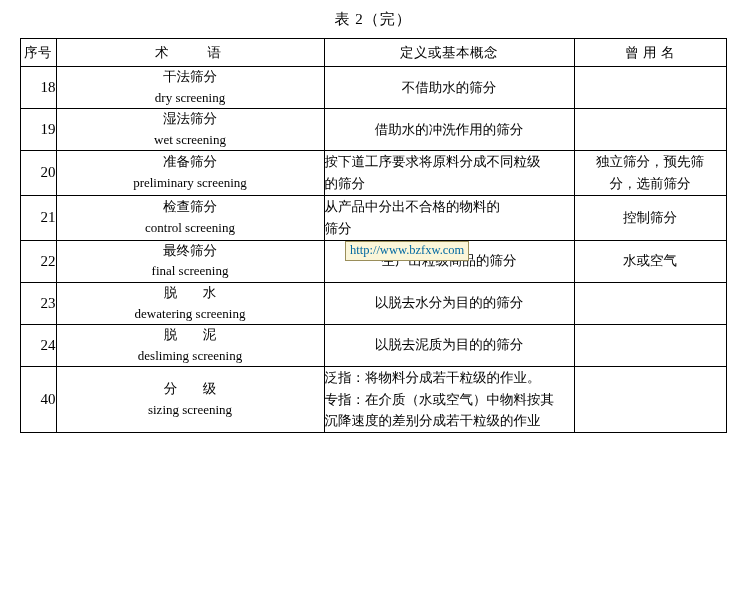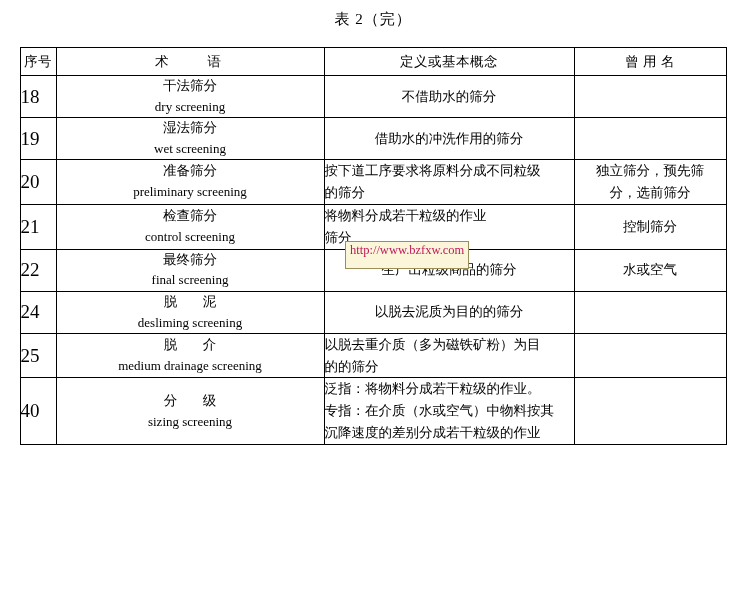--- a/index.html
+++ b/index.html
@@ -23,21 +23,21 @@
   .doc-title {
     text-align: center;
     font-size: 15px;
     letter-spacing: 1px;
     padding-top: 10px;
     padding-bottom: 9px;
     font-family: "Liberation Serif", "DejaVu Serif", serif;
   }
   table.term-table {
     border-collapse: collapse;
-    margin: 9px auto;
+    margin: 0 auto;
     width: 706px;
     table-layout: fixed;
   }
   table.term-table td, table.term-table th {
     border: 1px solid #000000;
     vertical-align: middle;
     padding: 0;
     font-weight: normal;
   }
   .col-no    { width: 36px; }
@@ -51,24 +51,24 @@
     font-size: 13.5px;
     letter-spacing: 0.5px;
   }
   .hdr-spaced {
     letter-spacing: 4px;
   }
   tbody td {
     font-size: 13.5px;
   }
   td.no-cell {
-    text-align: left;
+    text-align: right;
     vertical-align: top;
     padding-top: 9px;
-    font-size: 19px;
+    font-size: 15px;
   }
   td.term-cell {
     text-align: center;
     padding: 7px 4px 6px 4px;
     line-height: 1.55;
   }
   .term-cn {
     display: block;
     font-size: 13.5px;
   }
@@ -105,24 +105,24 @@
   }
   .def-line { display: block; }
 
   
   .url-overlay {
     position: absolute;
     left: 345px;
     top: 241px;
     background: #fbf6d9;
     border: 1px solid #9a8e5a;
-    padding: 1px 4px 10px 4px;
+    padding: 1px 4px 2px 4px;
     font-family: "Liberation Serif", "DejaVu Serif", serif;
     font-size: 12.5px;
-    color: #be185d;
+    color: #0369a1;
     line-height: 1.2;
     white-space: nowrap;
   }
 </style>
 </head>
 <body>
 
 <div class="page">
 
   <div class="doc-title">表 2（完）</div>
@@ -184,21 +184,21 @@
         </td>
       </tr>
 
       <tr>
         <td class="no-cell">21</td>
         <td class="term-cell">
           <span class="term-cn">检查筛分</span>
           <span class="term-en">control screening</span>
         </td>
         <td class="def-cell">
-          <span class="def-line">将物料分成若干粒级的作业</span>
+          <span class="def-line">从产品中分出不合格的物料的</span>
           <span class="def-line">筛分</span>
         </td>
         <td class="old-cell mid">
           <span class="def-line">控制筛分</span>
         </td>
       </tr>
 
       <tr>
         <td class="no-cell">22</td>
         <td class="term-cell">
@@ -206,45 +206,44 @@
           <span class="term-en">final screening</span>
         </td>
         <td class="def-cell centered">
           <span class="def-line">生产出粒级商品的筛分</span>
         </td>
         <td class="old-cell mid">
           <span class="def-line">水或空气</span>
         </td>
       </tr>
 
+      <tr>
+        <td class="no-cell">23</td>
+        <td class="term-cell">
+          <span class="term-cn spaced">脱　水</span>
+          <span class="term-en">dewatering screening</span>
+        </td>
+        <td class="def-cell centered">
+          <span class="def-line">以脱去水分为目的的筛分</span>
+        </td>
+        <td class="old-cell"></td>
+      </tr>
 
       <tr>
         <td class="no-cell">24</td>
         <td class="term-cell">
           <span class="term-cn spaced">脱　泥</span>
           <span class="term-en">desliming screening</span>
         </td>
         <td class="def-cell centered">
           <span class="def-line">以脱去泥质为目的的筛分</span>
         </td>
         <td class="old-cell"></td>
       </tr>
 
-      <tr>
-        <td class="no-cell">25</td>
-        <td class="term-cell">
-          <span class="term-cn spaced">脱　介</span>
-          <span class="term-en">medium drainage screening</span>
-        </td>
-        <td class="def-cell">
-          <span class="def-line">以脱去重介质（多为磁铁矿粉）为目</span>
-          <span class="def-line">的的筛分</span>
-        </td>
-        <td class="old-cell"></td>
-      </tr>
 
       <tr>
         <td class="no-cell">40</td>
         <td class="term-cell">
           <span class="term-cn spaced">分　级</span>
           <span class="term-en">sizing screening</span>
         </td>
         <td class="def-cell">
           <span class="def-line">泛指：将物料分成若干粒级的作业。</span>
           <span class="def-line">专指：在介质（水或空气）中物料按其</span>

